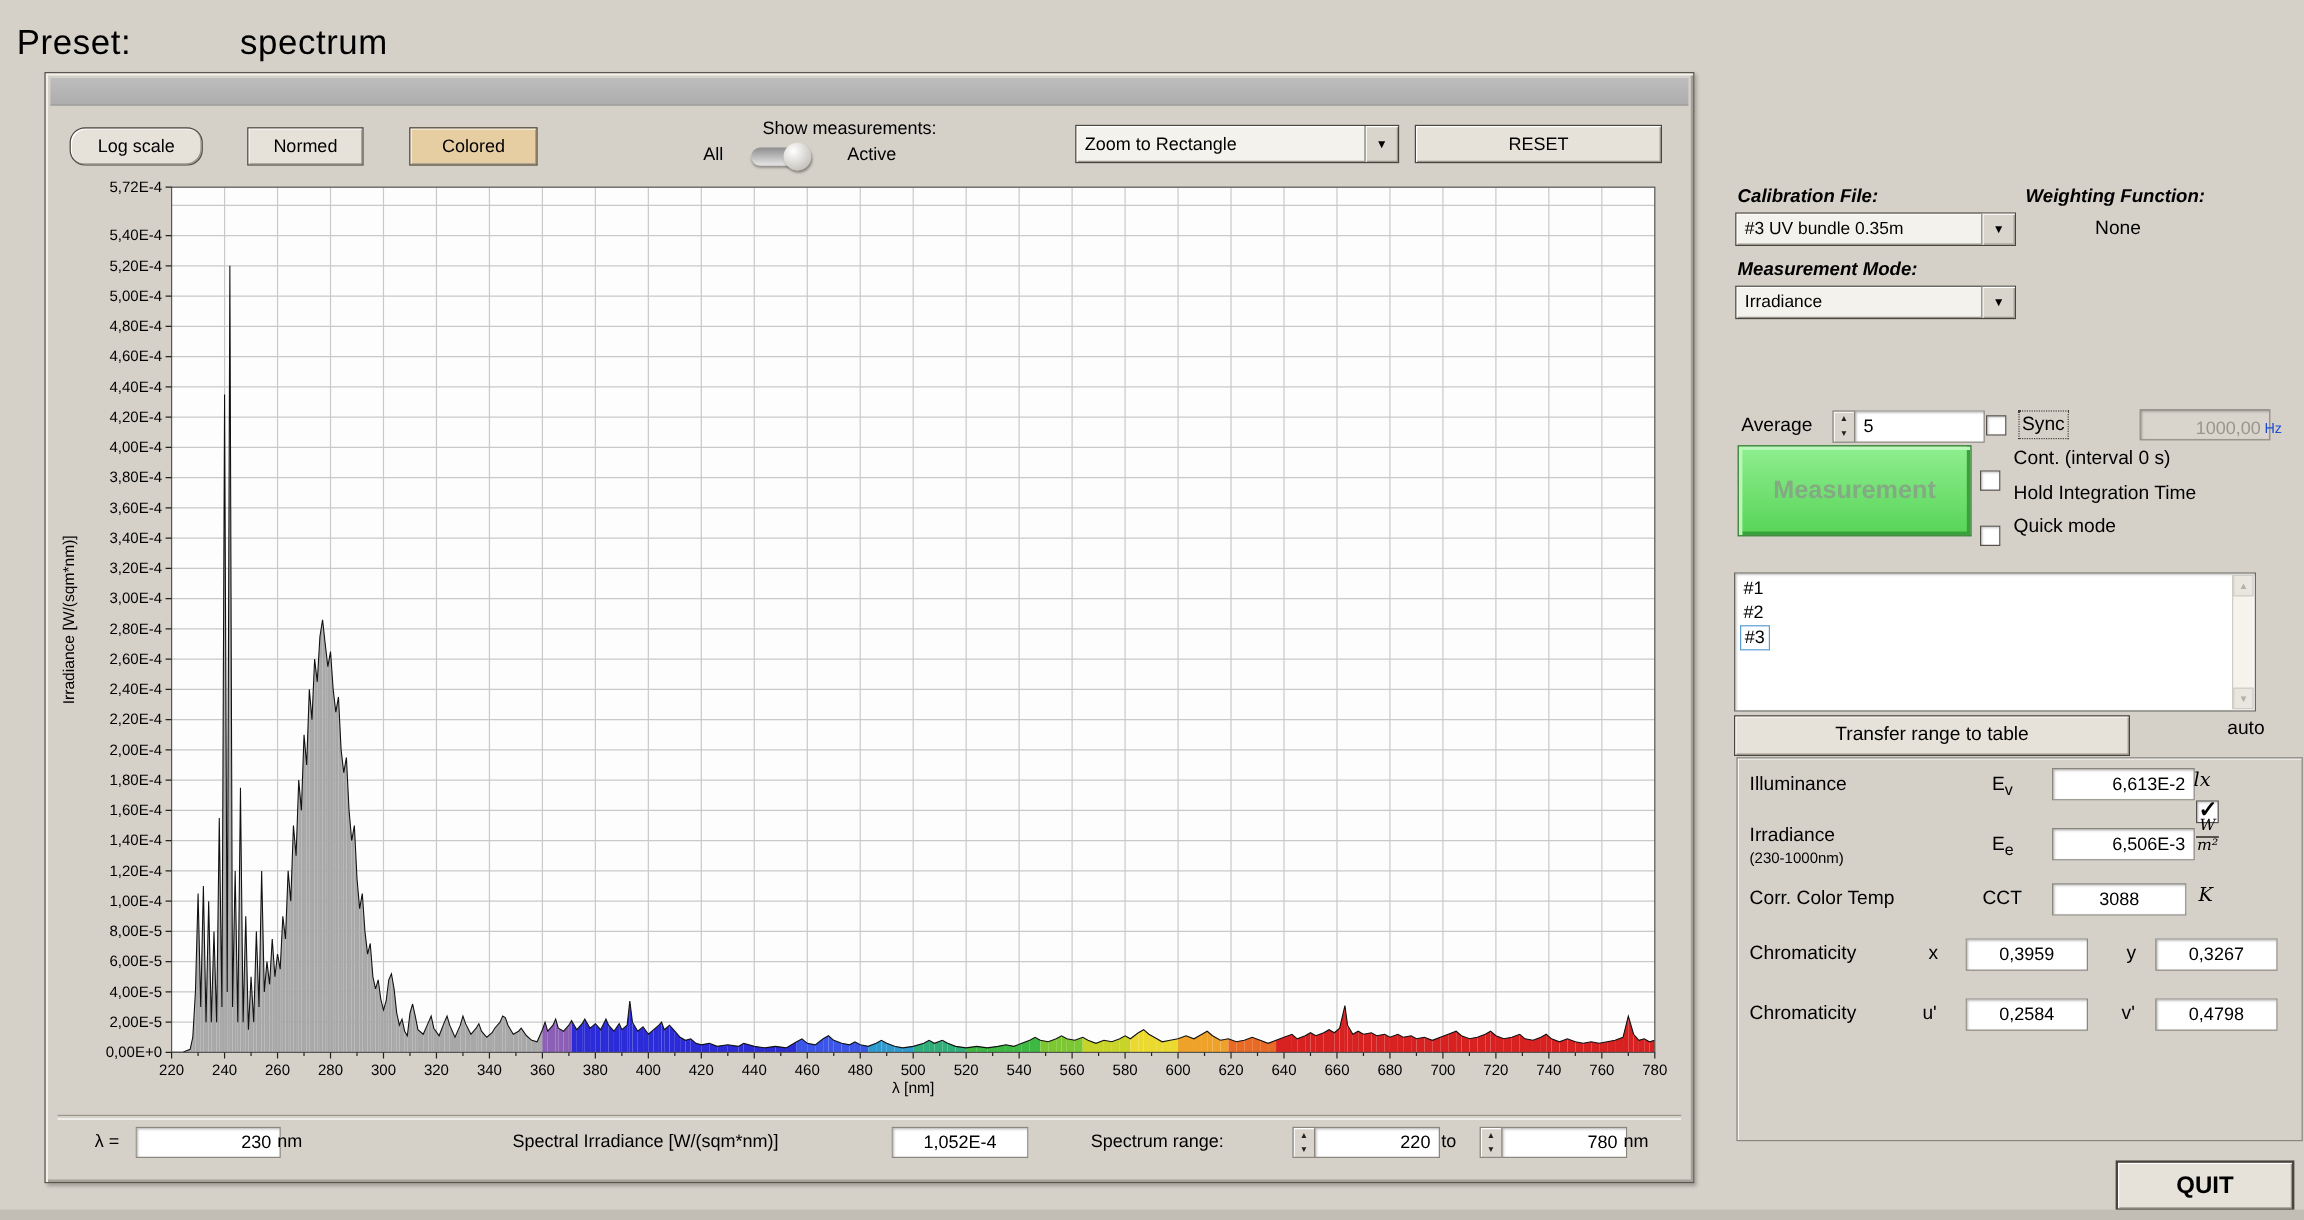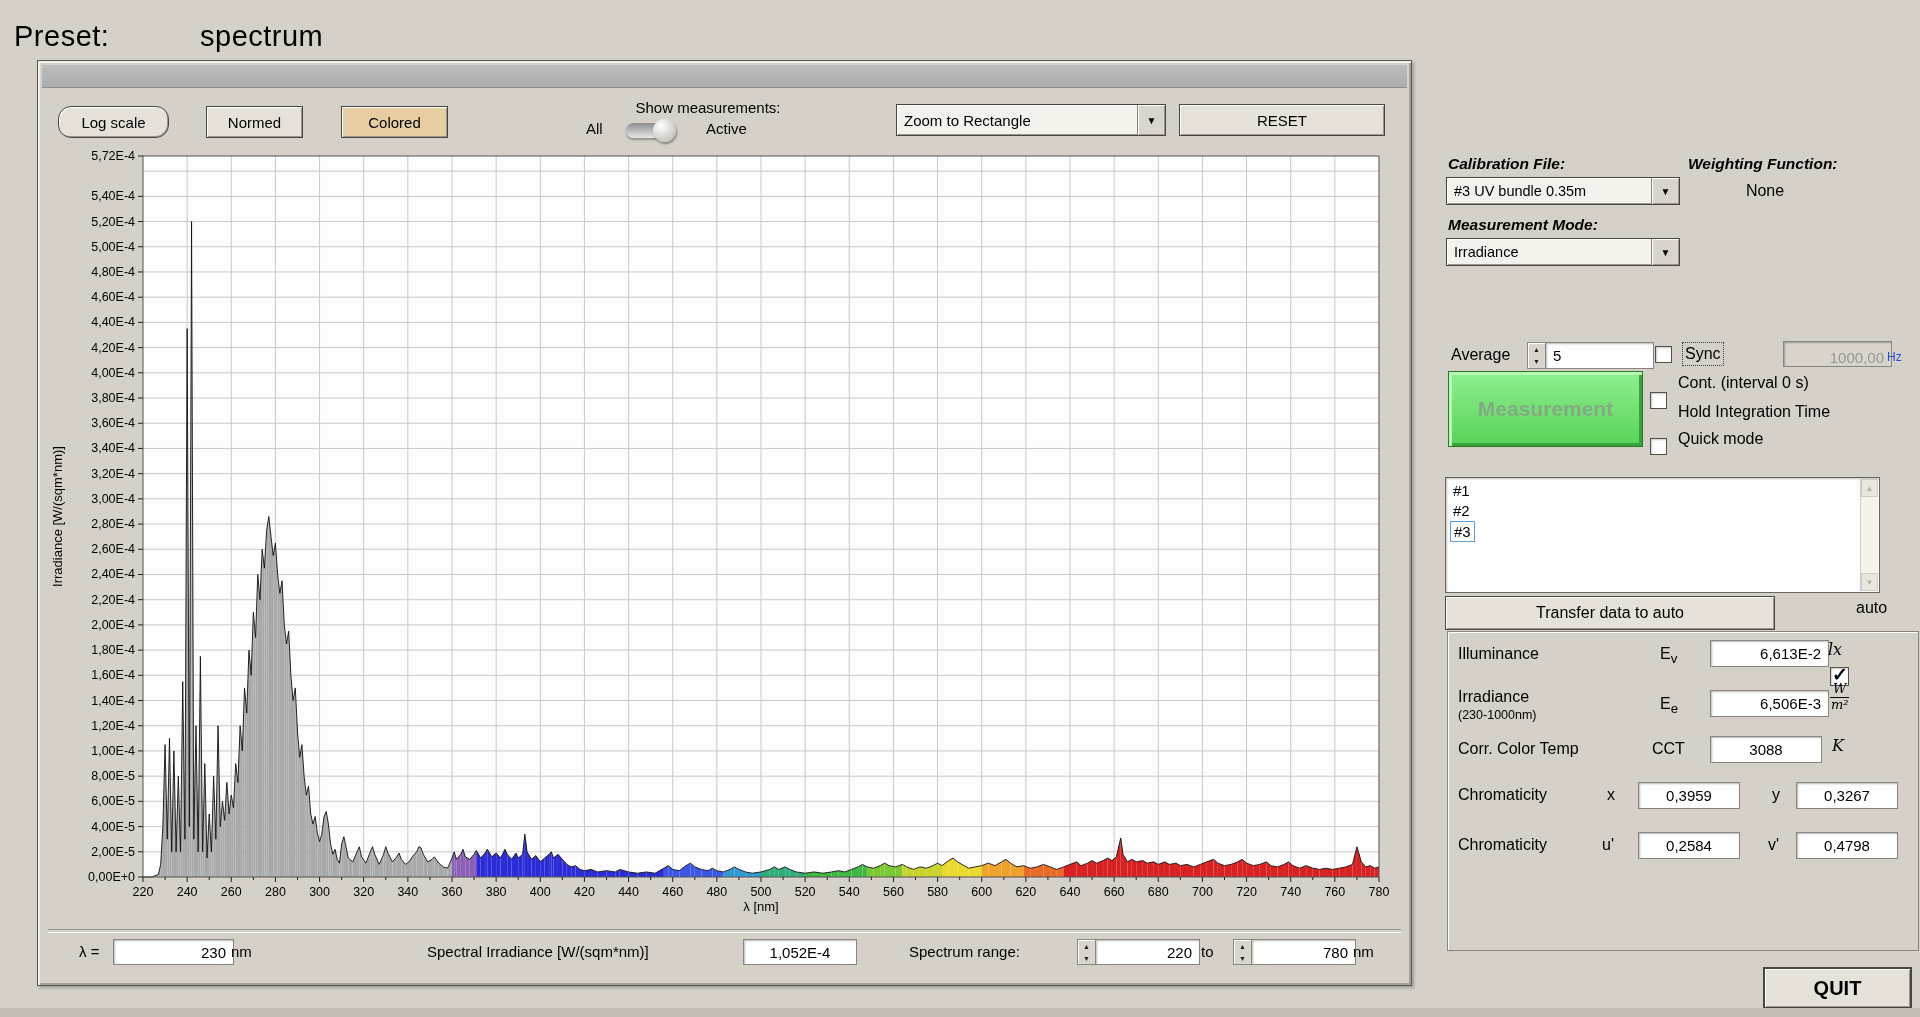--- a/index.html
+++ b/index.html
@@ -672,21 +672,21 @@
       <div><span class="item">#1</span></div>
       <div><span class="item">#2</span></div>
       <div><span class="item sel">#3</span></div>
     </div>
     <div class="sbar">
       <div class="sb-btn">▲</div>
       <div class="sb-btn">▼</div>
     </div>
   </div>
   <div class="abs btn" style="left:1445px;top:596px;width:328px;height:32px;font-size:16px;">
-    <span>Transfer data to auto</span>
+    <span>Transfer range to table</span>
   </div>
   <div class="abs cb" style="left:1830px;top:599px;width:17px;height:17px;">
     <span class="chk">✓</span>
   </div>
   <div class="abs lbl" style="left:1856px;top:599px;font-size:16px;">auto</div>
 
   <div class="abs results-panel" style="left:1447px;top:631px;width:470px;height:318px;"></div>
 
   <div class="abs lbl" style="left:1458px;top:645px;font-size:16px;">Illuminance</div>
   <div class="abs lbl" style="left:1660px;top:645px;font-size:16px;">

